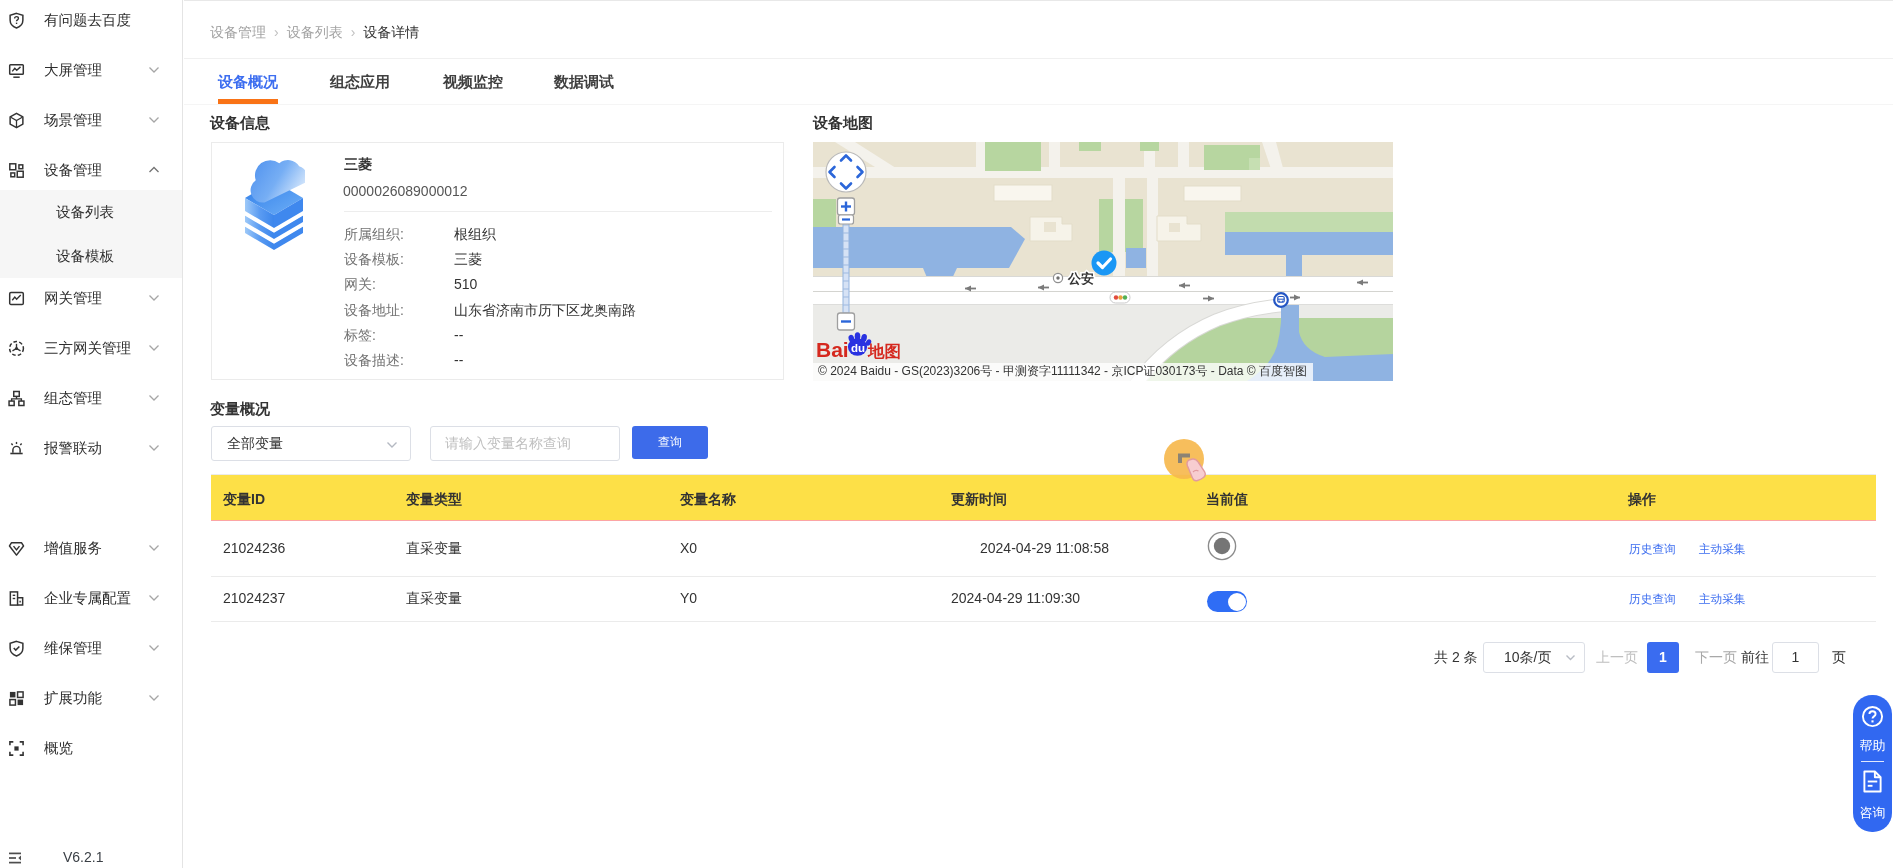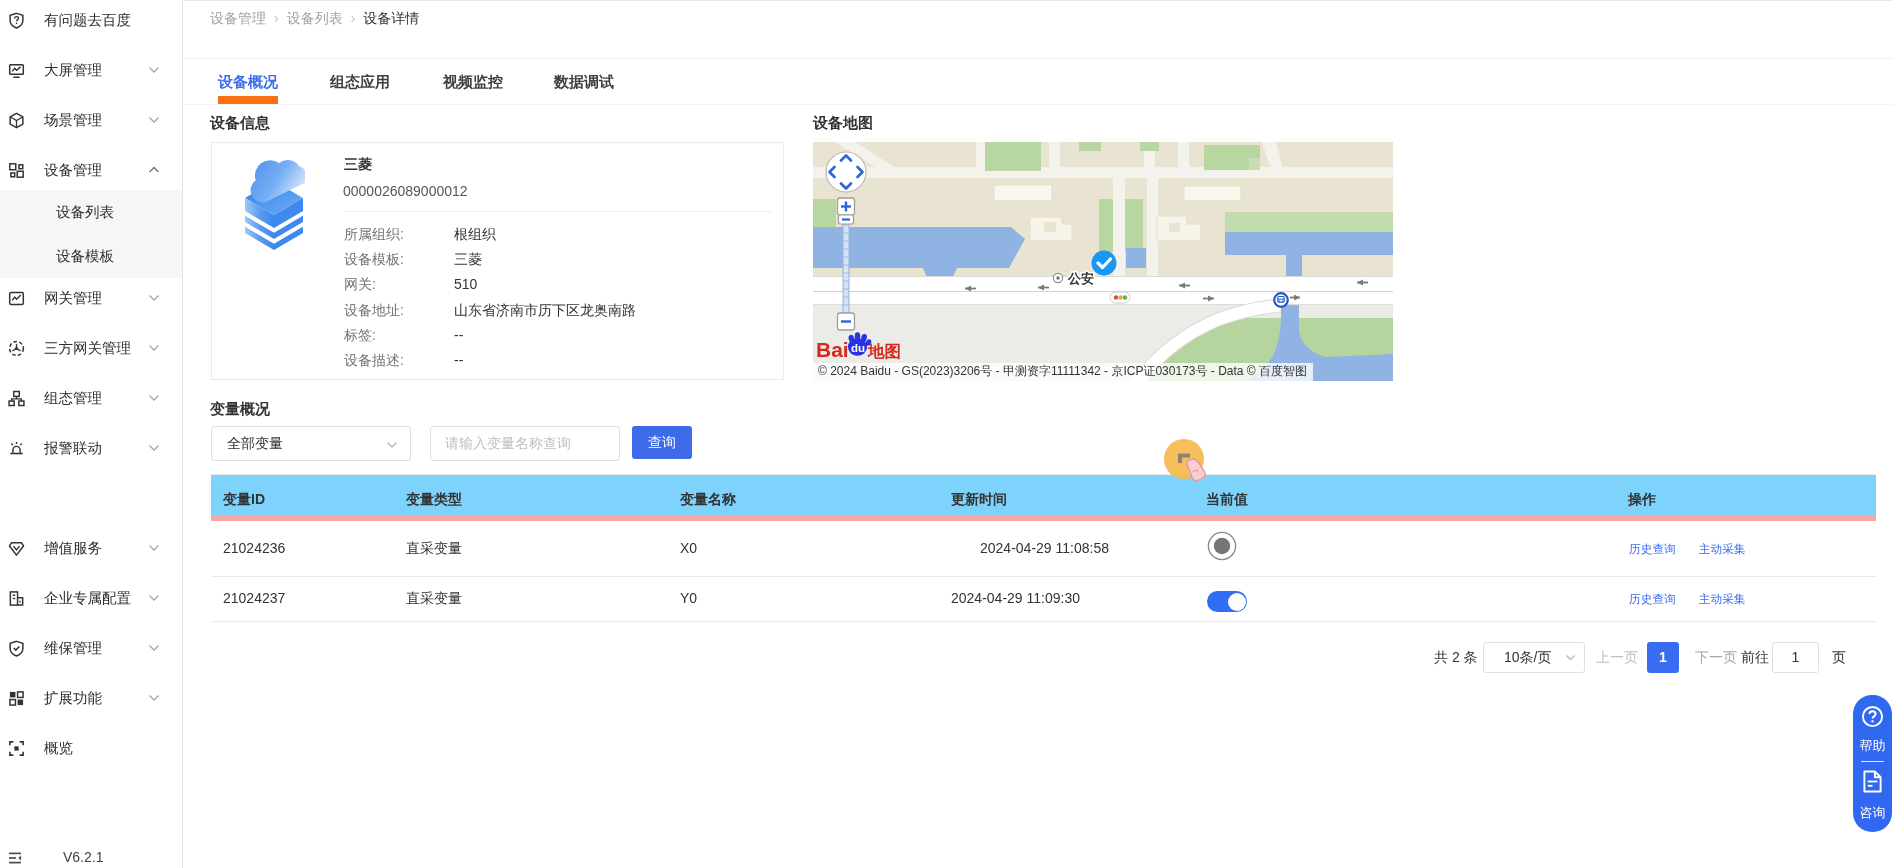--- a/index.html
+++ b/index.html
@@ -10,43 +10,43 @@
   #sidebar { position:absolute; left:0; top:0; width:183px; height:868px;
     background:#fff; border-right:1px solid #e4e4e4; }
   .mitem { position:absolute; left:0; width:182px; height:50px; display:flex; align-items:center; }
   .mitem .ic { width:17px; height:17px; margin-left:8px; flex:none; }
   .mitem .tx { margin-left:19px; font-size:14.5px; color:#2e2e2e; }
   .mitem .ar { position:absolute; left:148px; top:50%; margin-top:-6px; width:12px; height:12px; }
   .sub { position:absolute; left:0; width:182px; background:#f6f6f6; }
   .subitem { height:44px; line-height:44px; padding-left:56px; font-size:14.5px; color:#2e2e2e;}
   
   #content { position:absolute; left:184px; top:0; width:1709px; height:868px; background:#fff; border-top:1px solid #e8e8e8;}
-  #crumb { position:absolute; left:26px; top:9px; font-size:14px; color:#a3a3a3; }
+  #crumb { position:absolute; left:26px; top:23px; font-size:14px; color:#a3a3a3; }
   #crumb b { color:#333; font-weight:normal; }
   #crumb .sep { margin:0 8px; color:#c0c0c0; }
   #tabs { position:absolute; left:0; top:57px; width:1709px; height:47px; border-top:1px solid #f0f0f0; border-bottom:1px solid #f5f5f5; }
   .tab { position:absolute; top:0; height:46px; line-height:46px; font-size:15px; font-weight:bold; color:#404040; }
-  .tab.on { color:#3d6ef0; border-bottom:8px solid #f97316; height:45px; }
+  .tab.on { color:#3d6ef0; border-bottom:5px solid #f97316; height:45px; }
   .sectitle { position:absolute; font-size:15px; font-weight:bold; color:#333; }
   
   #infobox { position:absolute; left:27px; top:141px; width:573px; height:238px; border:1px solid #ebebeb; }
   .irow { position:absolute; left:132px; font-size:14px; }
   .ilab { display:inline-block; width:110px; color:#737373; }
   .ival { color:#333; }
   
   .selbox { position:absolute; border:1px solid #dcdfe6; border-radius:3px; background:#fff; }
   #varsel { left:27px; top:425px; width:200px; height:35px; line-height:33px; padding-left:15px; font-size:14px; color:#333; }
   #varinp { left:246px; top:425px; width:190px; height:35px; line-height:33px; padding-left:14px; font-size:14px; color:#bfbfbf; }
-  #qbtn { position:absolute; left:448px; top:425px; width:60px; height:33px; background:#3d6bea; color:#fff;
-     font-size:14px; text-align:center; line-height:33px; border-radius:3px; }
+  #qbtn { position:absolute; left:448px; top:425px; width:76px; height:33px; background:#3d6bea; color:#fff;
+     font-size:12px; text-align:center; line-height:33px; border-radius:3px; }
   
   #tbl { position:absolute; left:27px; top:473px; width:1665px; }
   .th { position:absolute; font-size:14px; font-weight:bold; color:#333; top:16px; }
   .td { position:absolute; font-size:14px; color:#333; }
-  #thead { position:relative; height:47px; background:#7dd3fc; border-top:1px solid #ebebeb; border-bottom:5px solid #fca5a5; }
+  #thead { position:relative; height:47px; background:#fde047; border-top:1px solid #ebebeb; border-bottom:1px solid #fca5a5; }
   .trow { position:relative; height:56px; border-bottom:1px solid #ebebeb; }
   .trow.r2 { height:45px; }
   a.lnk { color:#3d6ef0; text-decoration:none; font-size:11.7px; }
   a.lnk+a.lnk { margin-left:23px; }
   
   #pager { position:absolute; top:641px; left:0; width:1709px; height:31px; font-size:14px; color:#333; }
   
   #helper { position:absolute; left:1853px; top:695px; width:39px; height:137px; background:#3168f1; border-radius:19px; color:#fff; }
 </style>
 </head>

